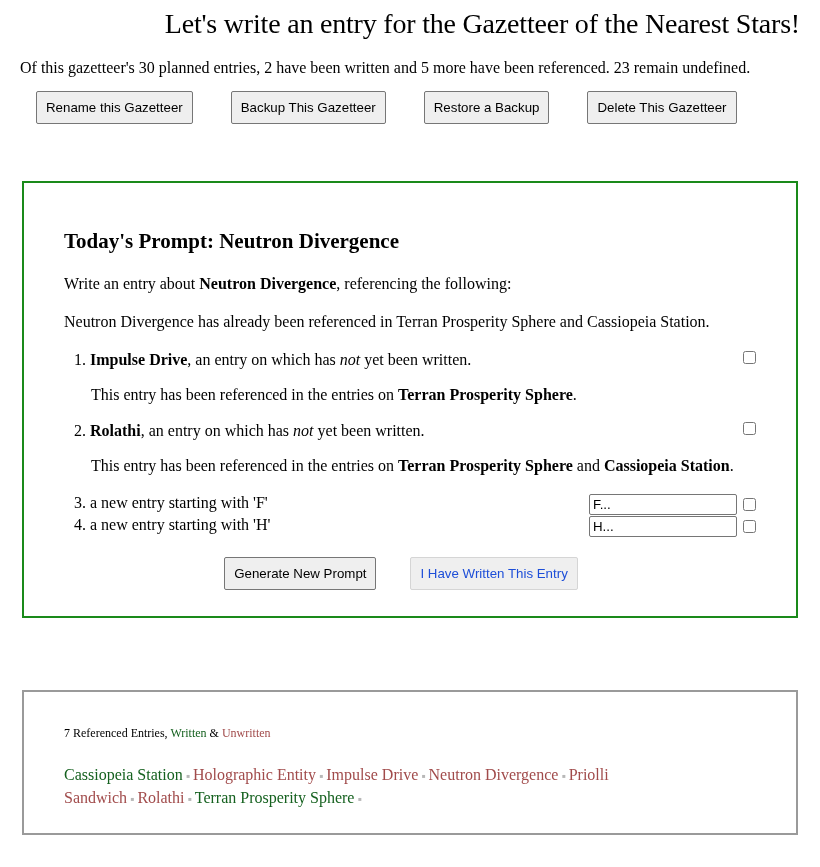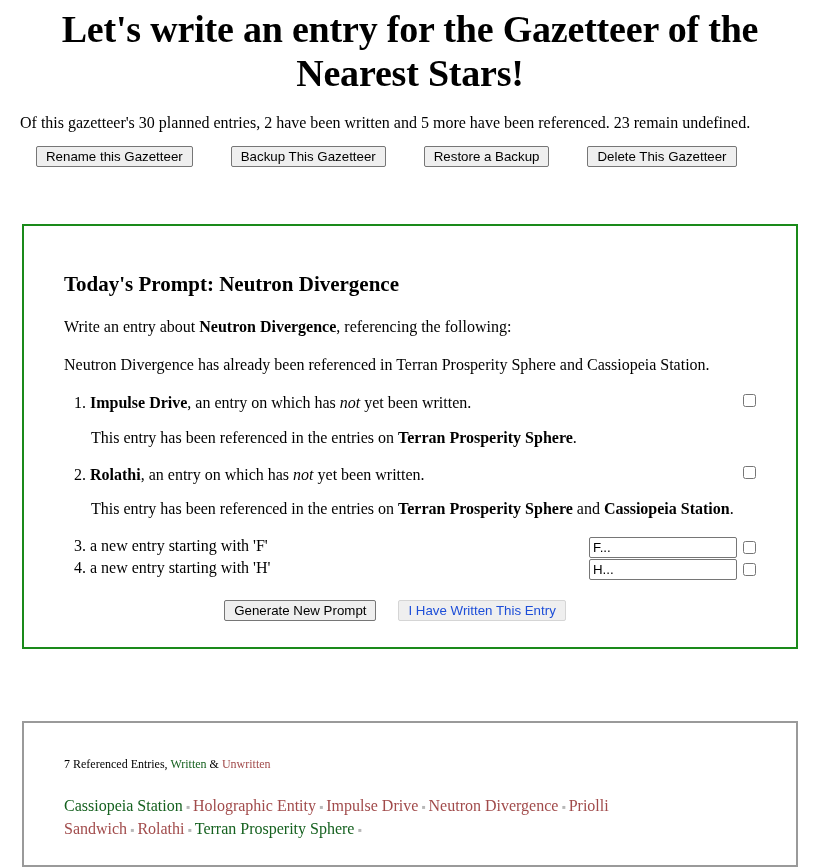--- a/index.html
+++ b/index.html
@@ -15,23 +15,23 @@
     color: #000000;
     overflow: hidden;
   }
   .page {
     padding: 0 20px;
     box-sizing: border-box;
     width: 820px;
   }
   h1.page-title {
     font-family: "Liberation Serif", "DejaVu Serif", serif;
-    font-size: 38px;
-    font-weight: bold;
-    text-align: center;
+    font-size: 28px;
+    font-weight: normal;
+    text-align: right;
     margin: 8px 0 18px 0;
     letter-spacing: -0.2px;
     line-height: 1.15;
   }
   .summary-line {
     font-size: 16px;
     margin: 0 0 12px 0;
     line-height: 1.3;
   }
   .button-row {
@@ -39,21 +39,21 @@
     margin: 0 0 10px 0;
     padding-left: 16px;
   }
   button.gbtn {
     font-family: "Liberation Sans", "DejaVu Sans", sans-serif;
     font-size: 13.3px;
     color: #000000;
     background: #efefef;
     border: 1px solid #767676;
     border-radius: 2px;
-    padding: 2px 9px;
+    padding: 8px 9px;
     margin-right: 34px;
     cursor: pointer;
     line-height: normal;
   }
   button.gbtn:last-child { margin-right: 0; }
   button.gbtn[disabled] {
     color: #1d4ed8;
     border-color: #d5d5d5;
     background: #efefef;
     cursor: default;
@@ -120,21 +120,21 @@
     border: 1px solid #767676;
     border-radius: 2px;
     background: #ffffff;
     box-sizing: border-box;
   }
   .prompt-actions {
     text-align: center;
     margin-top: 20px;
     padding-right: 30px;
   }
-  .prompt-actions button.gbtn { margin-right: 18px; }
+  .prompt-actions button.gbtn { margin-right: 18px; margin-left: 12px; }
   .prompt-actions button.gbtn:last-child { margin-right: 0; }
 
   .entries-box {
     border: 2px solid #9a9a9a;
     margin: 72px 2px 0 2px;
     padding: 22px 40px 24px 40px;
     box-sizing: border-box;
     background: #ffffff;
   }
   .entries-heading {

